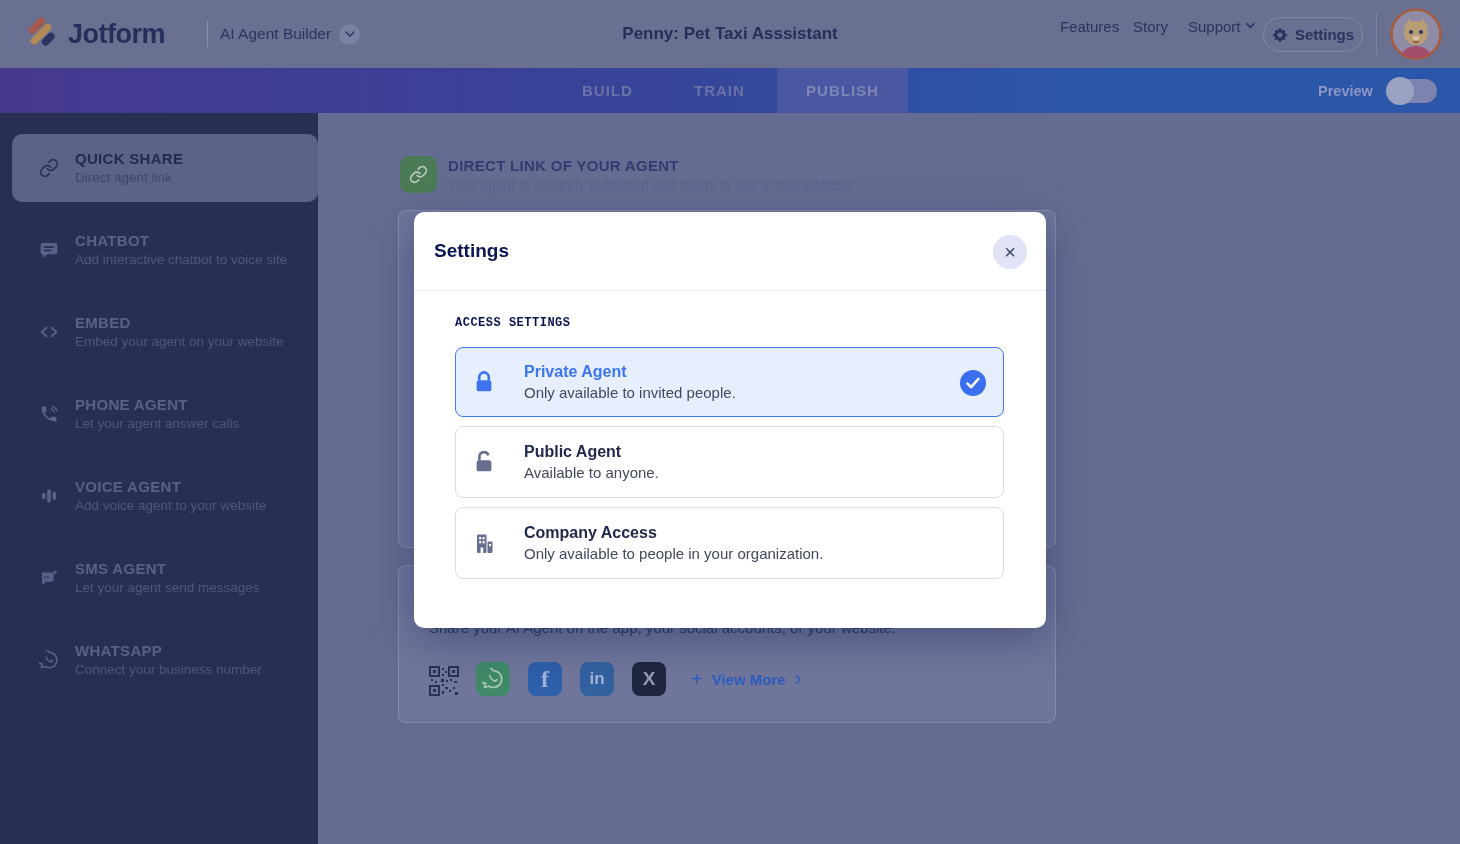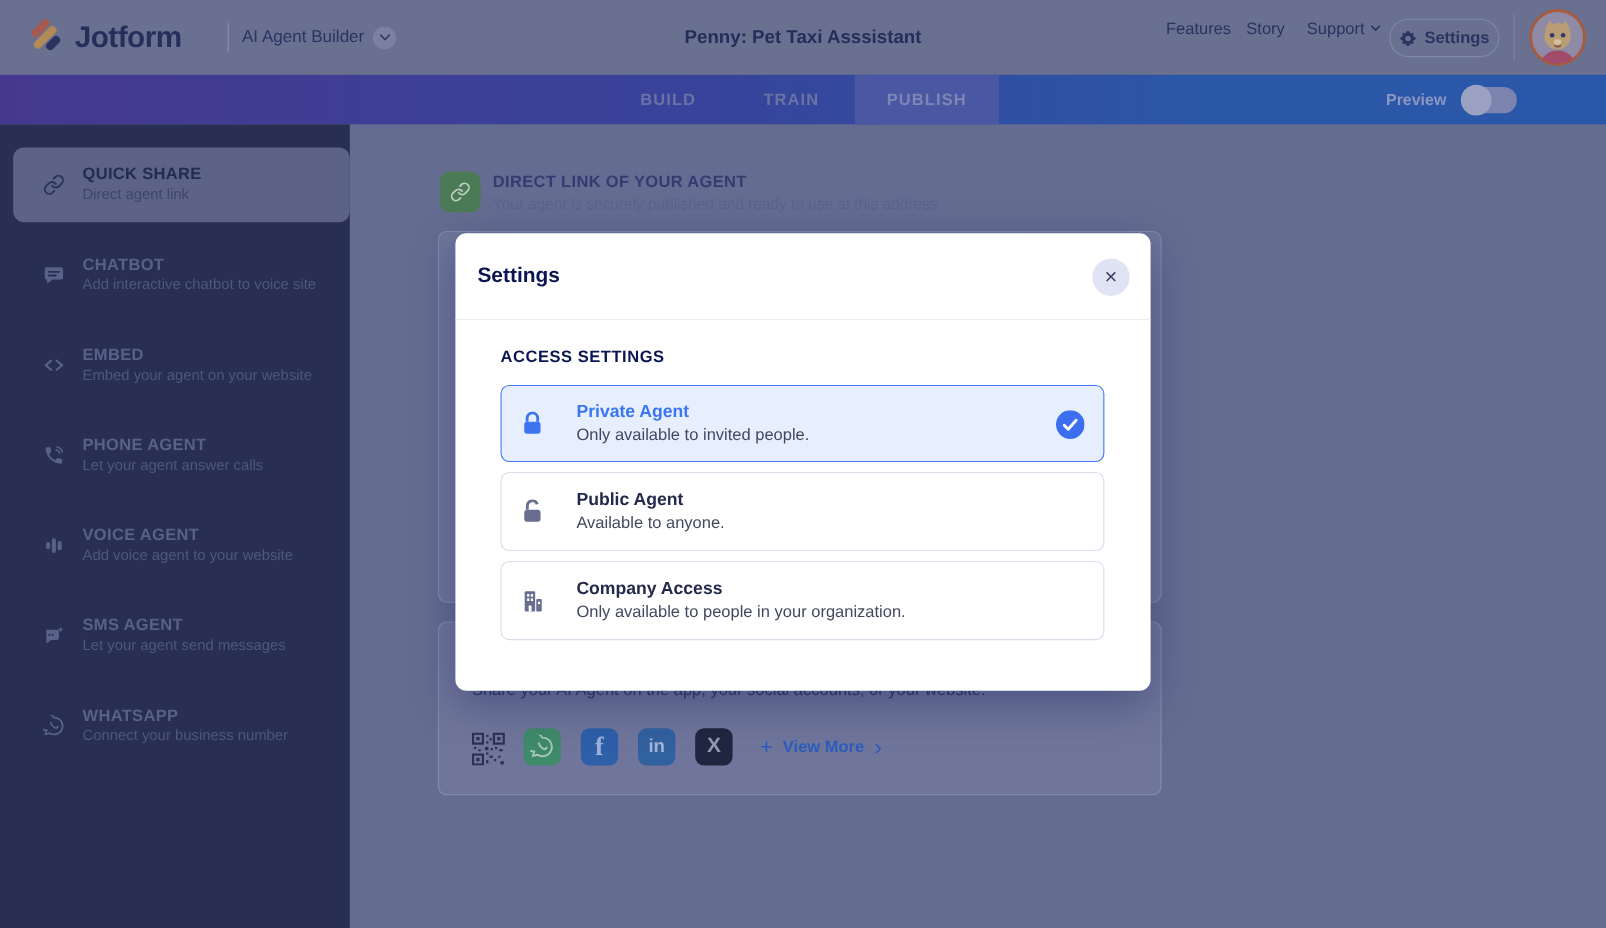--- a/index.html
+++ b/index.html
@@ -19,21 +19,21 @@
   .settings-pill { position:absolute; left:1263px; top:17px; width:100px; height:35px; border:1px solid #8089a8; border-radius:18px; display:flex; align-items:center; justify-content:center; gap:7px; color:#2b3360; font-size:15px; font-weight:700; }
   .right-divider { position:absolute; left:1376px; top:13px; width:1px; height:42px; background:#7d84a4; }
   .avatar { position:absolute; left:1390px; top:8px; width:52px; height:52px; border-radius:50%; overflow:hidden; }
 
   
   .tabbar { position:absolute; left:0; top:68px; width:1460px; height:45px; background:linear-gradient(90deg,#46388f 0%, #37449a 45%, #2b57a8 75%, #2a57a9 100%); z-index:5; }
   .tab { position:absolute; top:0; height:45px; line-height:45px; font-size:15px; font-weight:700; letter-spacing:1px; color:#6b72a5; }
   .tab-build { left:582px; } .tab-train { left:694px; }
   .tab-active-block { position:absolute; left:777px; top:0; width:131px; height:45px; background:#4a58a4; text-align:center; }
   .tab-active-block .tab-label { font-size:15px; font-weight:700; letter-spacing:1px; color:#7e86b6; line-height:45px; }
-  .preview-wrap { position:absolute; left:1260px; top:0; height:45px; display:flex; align-items:center; gap:14px; }
+  .preview-wrap { position:absolute; left:1318px; top:0; height:45px; display:flex; align-items:center; gap:14px; }
   .preview-label { font-size:14.5px; font-weight:700; color:#8e97c4; }
   .toggle { position:relative; width:50px; height:24px; border-radius:12px; background:#7b83ae; }
   .toggle-knob { position:absolute; left:-1px; top:-2px; width:28px; height:28px; border-radius:50%; background:#9aa1c1; }
 
   
   .sidebar { position:absolute; left:0; top:113px; width:318px; height:731px; background:#292f53; z-index:4; padding-top:21px; }
   .side-item { position:relative; margin:0 0 14px 12px; width:306px; height:68px; display:flex; align-items:center; padding-left:26px; gap:15px; border-radius:10px 0 0 10px; }
   .side-item.active { background:#5d6387; border-radius:10px; }
   .side-icon { width:22px; height:22px; flex:0 0 22px; color:#5a6189; display:flex; align-items:center; justify-content:center; }
   .side-item.active .side-icon { color:#2b3358; }
@@ -61,21 +61,21 @@
   .vm-plus { font-size:20px; font-weight:400; line-height:20px; }
   .vm-label { font-size:15px; font-weight:700; }
   .vm-chev { font-size:22px; font-weight:400; line-height:20px; }
 
   
   .modal { position:absolute; left:414px; top:212px; width:632px; height:416px; background:#ffffff; border-radius:10px; box-shadow:0 12px 40px rgba(10,21,81,0.35); z-index:20; }
   .m-header { position:relative; height:79px; display:flex; align-items:center; padding-left:20px; border-bottom:1px solid #e8eaf4; }
   .m-title { font-size:19px; font-weight:700; color:#0a1551; }
   .m-close { position:absolute; right:19px; top:23px; width:34px; height:34px; border-radius:50%; background:#dfe3f4; border:none; color:#3d4466; font-size:20px; line-height:34px; text-align:center; cursor:pointer; font-family:"Liberation Sans", sans-serif; }
   .m-body { padding:25px 42px 0 41px; }
-  .m-section { font-size:15px; font-weight:700; letter-spacing:0.5px; color:#0a1551; margin-bottom:17px; }
+  .m-section { font-size:12px; font-weight:700; letter-spacing:0.5px; color:#0a1551; margin-bottom:17px;font-family:Liberation Mono, monospace; }
   .opt { position:relative; width:549px; height:72px; border:1px solid #d9dce9; border-radius:8px; background:#ffffff; display:flex; align-items:center; padding-left:17px; gap:29px; margin-bottom:9px; cursor:pointer; }
   .opt.selected { background:#e7effe; border-color:#4377f6; height:70px; }
   .opt-icon { width:22px; flex:0 0 22px; display:flex; justify-content:center; }
   .opt-title { font-size:16px; font-weight:700; color:#23294a; line-height:21px; }
   .opt.selected .opt-title { color:#3a76f1; }
   .opt-sub { font-size:15px; color:#42485e; line-height:21px; }
   .opt-check { position:absolute; right:17px; top:22px; }
 </style>
 </head>
 <body>

